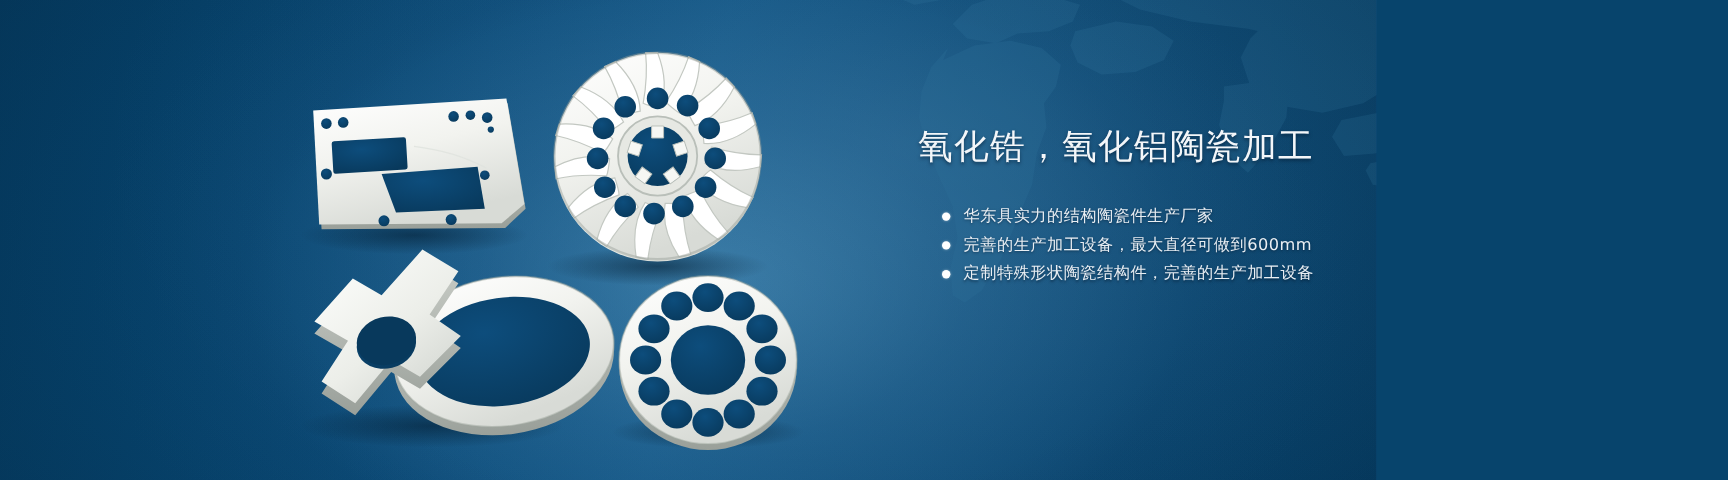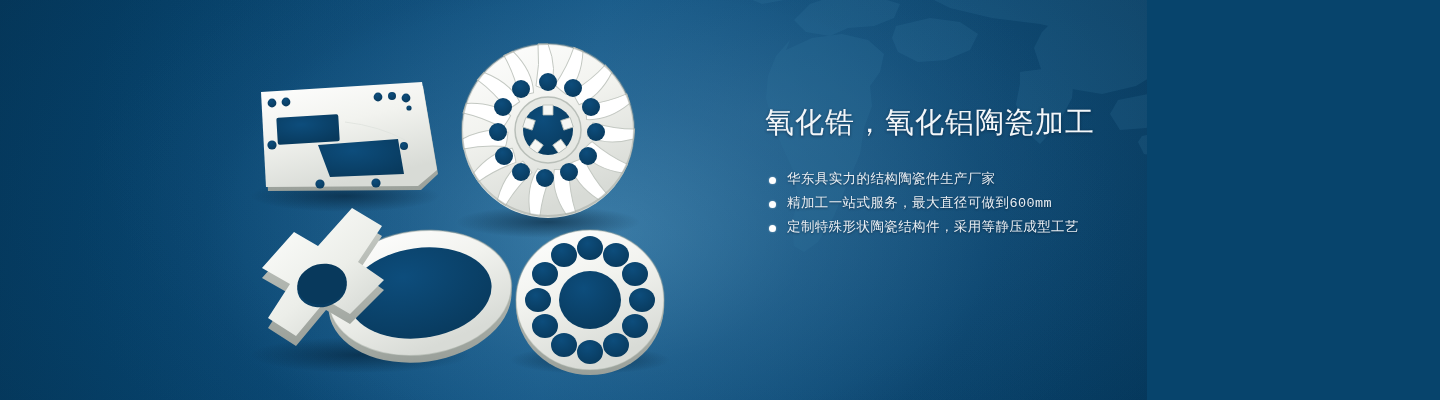--- a/index.html
+++ b/index.html
@@ -74,21 +74,21 @@
   .headline{
     color:#f3f6f9;
     font-size:29px;
     font-weight:400;
     letter-spacing:1px;
     line-height:1.25;
     margin:0 0 28px 0;
     text-shadow:0 1px 3px rgba(0,20,40,.55);
     white-space:nowrap;
   }
-  .bullets{ list-style:none; margin:0; padding:0;font-family:Liberation Mono, monospace; }
+  .bullets{ list-style:none; margin:16px; padding:0; }
   .bullet{
     display:flex;
     align-items:center;
     height:24px;
     margin:0 0 0px 0;
   }
   .bullet + .bullet{ margin-top:0px; }
   .dot{
     width:7px; height:7px;
     border-radius:50%;
@@ -305,25 +305,25 @@
 
     <ul class="bullets">
 
       <li class="bullet">
         <span class="dot"></span>
         <span class="bullet-text">华东具实力的结构陶瓷件生产厂家</span>
       </li>
 
       <li class="bullet">
         <span class="dot"></span>
-        <span class="bullet-text">精加工一站式服务，最大直径可做到600mm</span>
+        <span class="bullet-text">完善的生产加工设备，最大直径可做到600mm</span>
       </li>
 
       <li class="bullet">
         <span class="dot"></span>
-        <span class="bullet-text">定制特殊形状陶瓷结构件，采用等静压成型工艺</span>
+        <span class="bullet-text">定制特殊形状陶瓷结构件，完善的生产加工设备</span>
       </li>
 
 
     </ul>
   </div>
 
 </div>
 
 </body></html>

